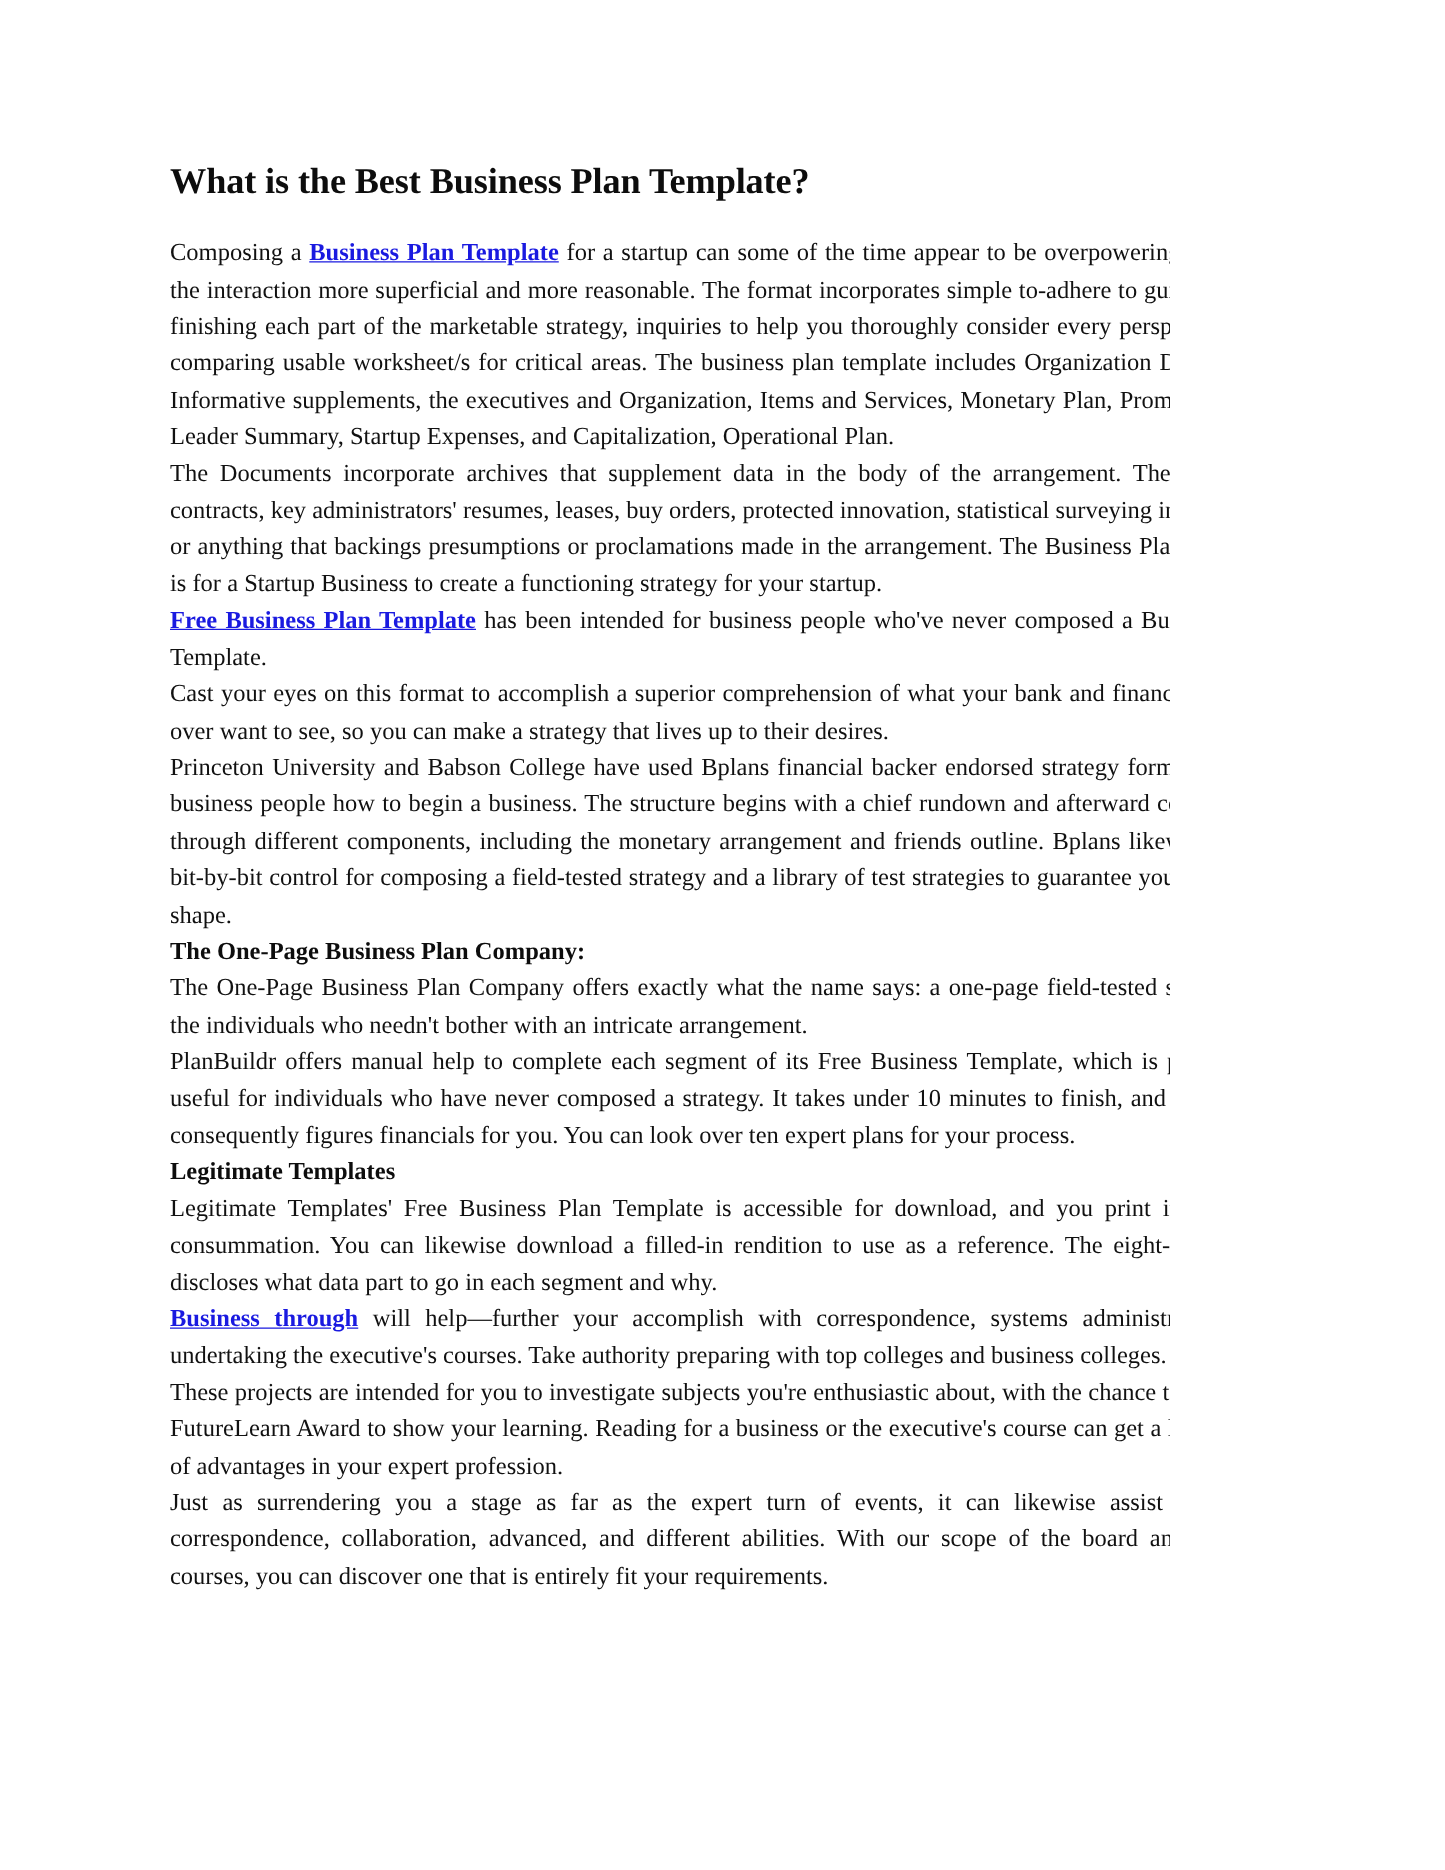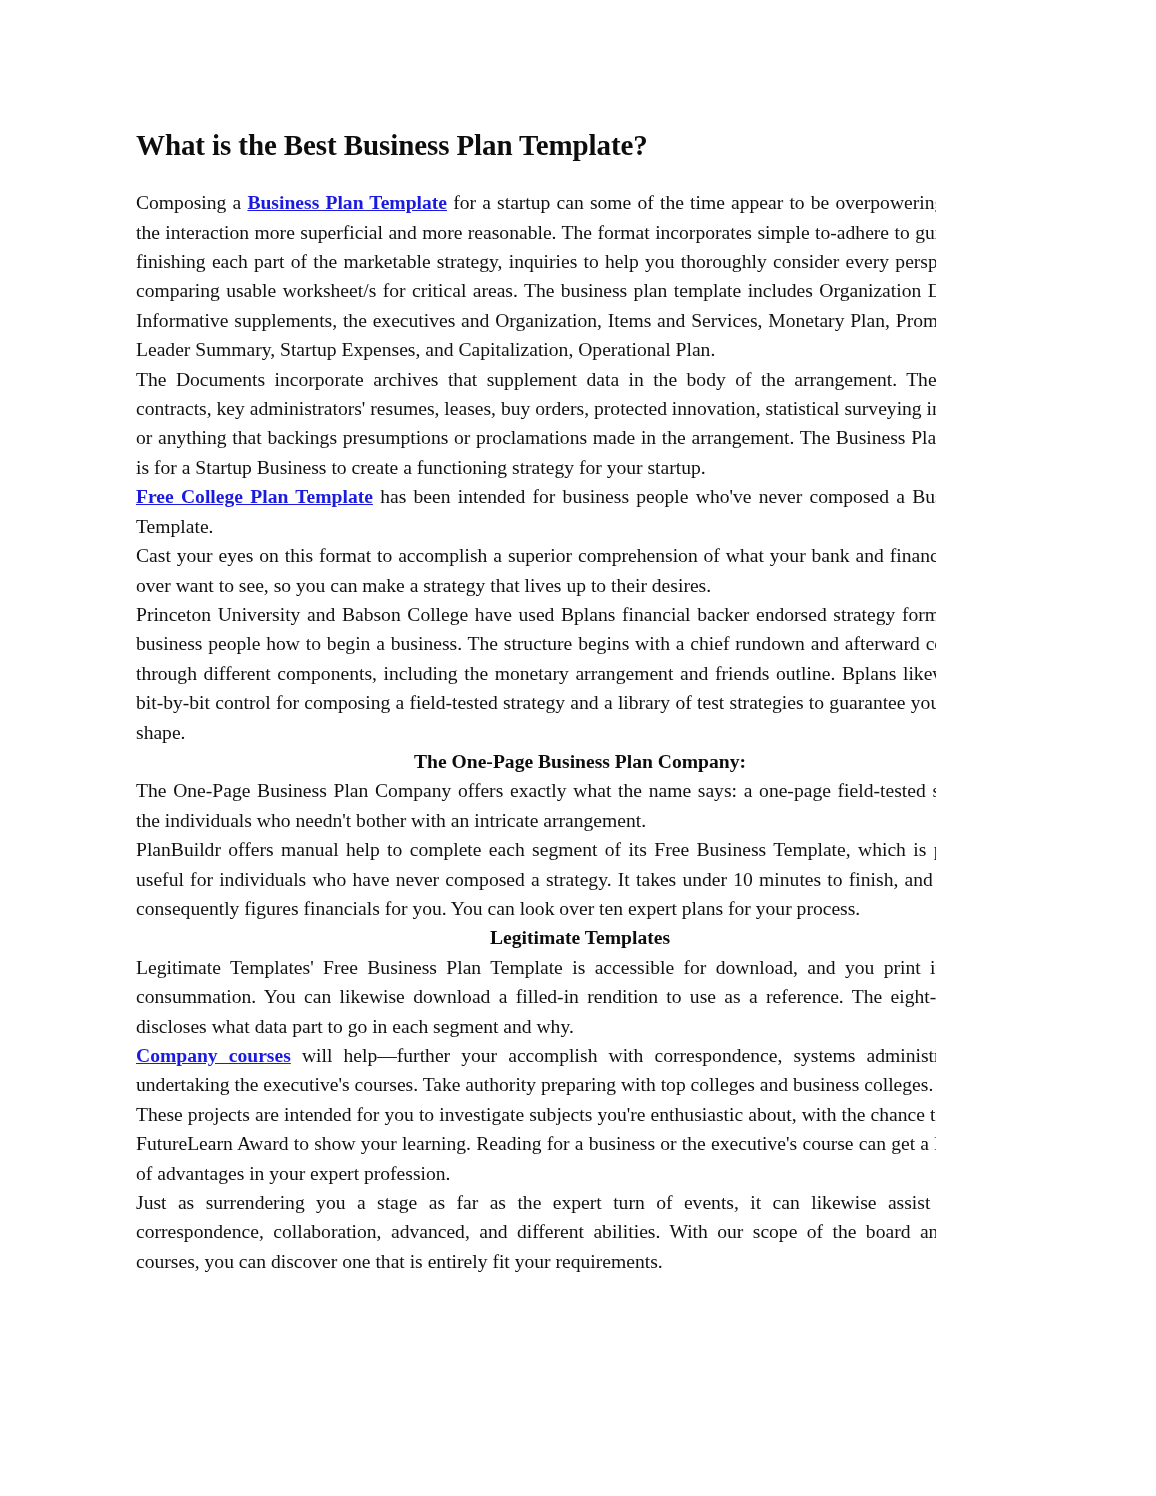--- a/index.html
+++ b/index.html
@@ -41,21 +41,21 @@
     text-align: justify;
     text-justify: inter-word;
     margin: 0;
     color: #111111;
     hyphens: none;
   }
   .subhead {
     font-size: 19.6px;
     line-height: 29.4px;
     font-weight: bold;
-    text-align: center;
+    text-align: left;
     margin: 0;
     color: #0d0d0d;
   }
   .doclink {
     color: #1a1ae0;
     font-weight: bold;
     text-decoration: underline;
     text-underline-offset: 1px;
     cursor: pointer;
     margin-top: 13px;
@@ -66,37 +66,37 @@
 
 <div class="page">
   <div class="content">
 
     <h1 class="doc-title">What is the Best Business Plan Template?</h1>
 
     <p class="para"><span>Composing a </span><a class="doclink" href="#" style="color: rgb(26, 26, 224);">Business Plan Template</a><span> for a startup can some of the time appear to be overpowering. To make the interaction more superficial and more reasonable. The format incorporates simple to-adhere to guidelines for finishing each part of the marketable strategy, inquiries to help you thoroughly consider every perspective, and comparing usable worksheet/s for critical areas. The business plan template includes Organization Description, Informative supplements, the executives and Organization, Items and Services, Monetary Plan, Promoting Plan, Leader Summary, Startup Expenses, and Capitalization, Operational Plan.</span></p>
 
     <p class="para">The Documents incorporate archives that supplement data in the body of the arrangement. These may be contracts, key administrators' resumes, leases, buy orders, protected innovation, statistical surveying information, or anything that backings presumptions or proclamations made in the arrangement. The Business Plan Template is for a Startup Business to create a functioning strategy for your startup.</p>
 
-    <p class="para"><a class="doclink" href="#" style="color: rgb(26, 26, 224);">Free College Plan Template</a><span> has been intended for business people who've never composed a Business Plan Template.</span></p>
+    <p class="para"><a class="doclink" href="#" style="color: rgb(26, 26, 224);">Free Business Plan Template</a><span> has been intended for business people who've never composed a Business Plan Template.</span></p>
 
     <p class="para">Cast your eyes on this format to accomplish a superior comprehension of what your bank and financial backers over want to see, so you can make a strategy that lives up to their desires.</p>
 
     <p class="para">Princeton University and Babson College have used Bplans financial backer endorsed strategy format to show business people how to begin a business. The structure begins with a chief rundown and afterward controls you through different components, including the monetary arrangement and friends outline. Bplans likewise give a bit-by-bit control for composing a field-tested strategy and a library of test strategies to guarantee you're in good shape.</p>
 
     <p class="subhead">The One-Page Business Plan Company:</p>
 
     <p class="para">The One-Page Business Plan Company offers exactly what the name says: a one-page field-tested strategy for the individuals who needn't bother with an intricate arrangement.</p>
 
 
     <p class="para">PlanBuildr offers manual help to complete each segment of its Free Business Template, which is particularly useful for individuals who have never composed a strategy. It takes under 10 minutes to finish, and PlanBuildr consequently figures financials for you. You can look over ten expert plans for your process.</p>
 
     <p class="subhead">Legitimate Templates</p>
 
     <p class="para">Legitimate Templates' Free Business Plan Template is accessible for download, and you print it out upon consummation. You can likewise download a filled-in rendition to use as a reference. The eight-part layout discloses what data part to go in each segment and why.</p>
 
-    <p class="para"><a class="doclink" href="#" style="color: rgb(26, 26, 224);">Company courses</a><span> will help—further your accomplish with correspondence, systems administration, and undertaking the executive's courses. Take authority preparing with top colleges and business colleges.</span></p>
+    <p class="para"><a class="doclink" href="#" style="color: rgb(26, 26, 224);">Business through</a><span> will help—further your accomplish with correspondence, systems administration, and undertaking the executive's courses. Take authority preparing with top colleges and business colleges.</span></p>
 
     <p class="para">These projects are intended for you to investigate subjects you're enthusiastic about, with the chance to procure a FutureLearn Award to show your learning. Reading for a business or the executive's course can get a large group of advantages in your expert profession.</p>
 
     <p class="para">Just as surrendering you a stage as far as the expert turn of events, it can likewise assist with your correspondence, collaboration, advanced, and different abilities. With our scope of the board and business courses, you can discover one that is entirely fit your requirements.</p>
 
   </div>
 </div>
 
 </body></html>

